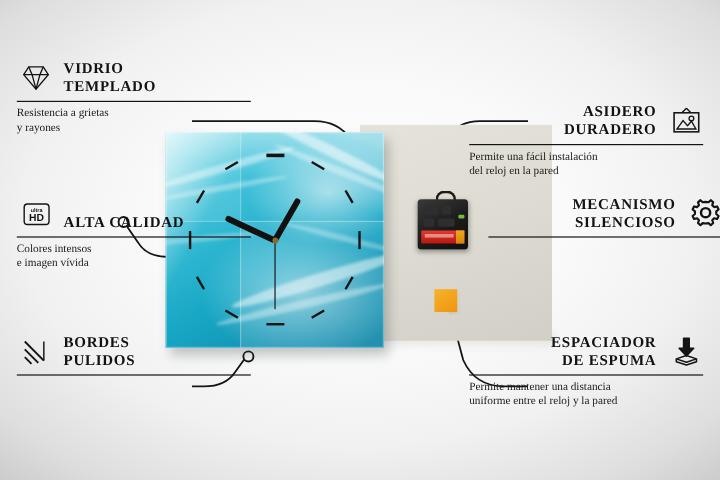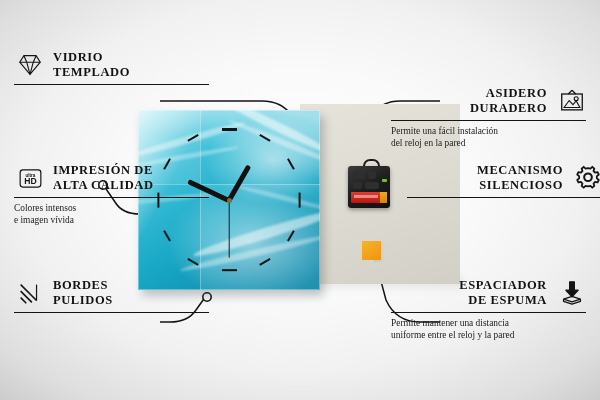--- a/index.html
+++ b/index.html
@@ -173,33 +173,34 @@
         <svg viewBox="0 0 30 30" width="28" height="28" fill="none" stroke="#141414" stroke-width="1.2">
           <path d="M4 12 L15 25 L26 12 L21.5 5 L8.5 5 Z"></path>
           <path d="M4 12 H26 M8.5 5 L11.5 12 L15 25 M21.5 5 L18.5 12 L15 25 M11.5 12 H18.5"></path>
         </svg>
       </div>
       <div>
         <div class="ftitle"><span>VIDRIO</span><br><span>TEMPLADO</span></div>
       </div>
     </div>
     <div class="rule"></div>
+    <div class="fdesc"><span>Resistencia a grietas</span><br><span>y rayones</span></div>
   </div>
 
   <div class="feat f-ml">
     <div class="row">
       <div class="ficon">
         <svg viewBox="0 0 30 30" width="27" height="27">
           <rect x="3.5" y="5.5" width="23" height="19" rx="3" fill="none" stroke="#141414" stroke-width="1.3"></rect>
           <text x="15" y="13.4" font-family="Liberation Sans, sans-serif" font-size="5" font-weight="bold" fill="#141414" text-anchor="middle">ultra</text>
           <text x="15" y="21.6" font-family="Liberation Sans, sans-serif" font-size="9.6" font-weight="bold" fill="#141414" text-anchor="middle">HD</text>
         </svg>
       </div>
       <div>
-        <div class="ftitle"><span>IMPRESIÓN DE</span><br><span>ALTA CALIDAD</span></div>
+        <div class="ftitle"><br><span>ALTA CALIDAD</span></div>
       </div>
     </div>
     <div class="rule"></div>
     <div class="fdesc"><span>Colores intensos</span><br><span>e imagen vívida</span></div>
   </div>
 
   <div class="feat f-bl">
     <div class="row">
       <div class="ficon">
         <svg viewBox="0 0 30 30" width="28" height="28" stroke="#141414" stroke-width="1.7" fill="none">

